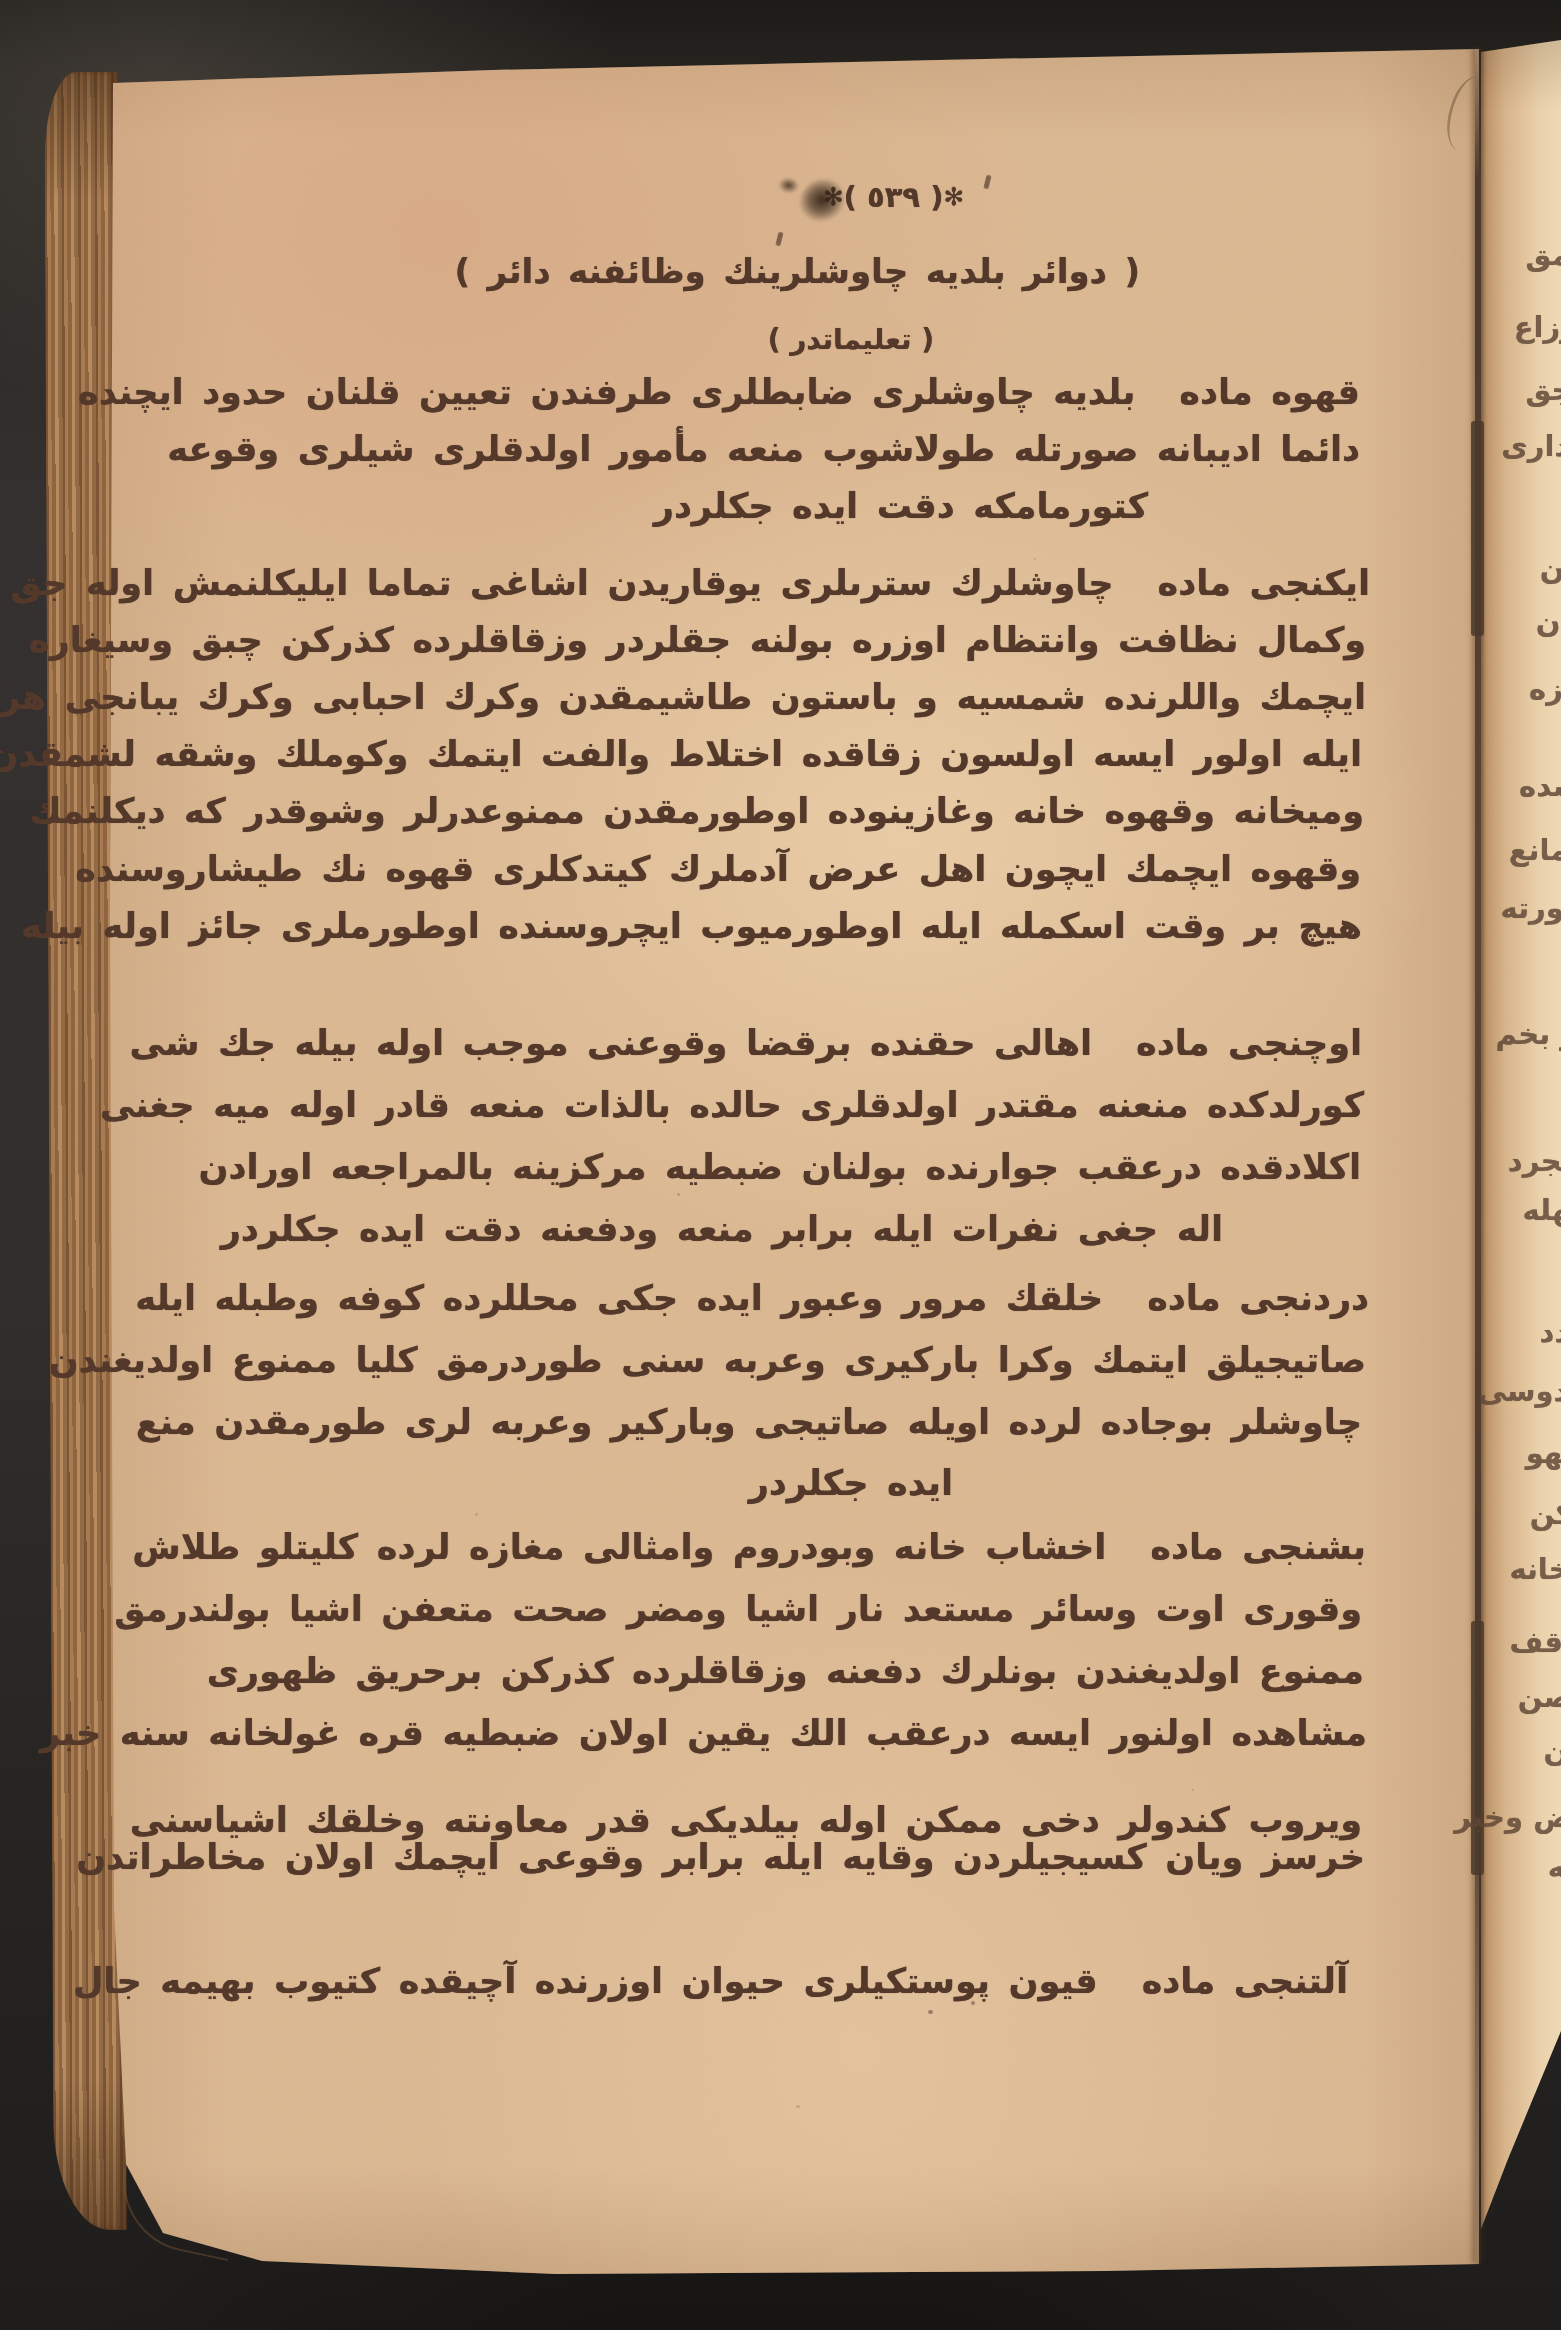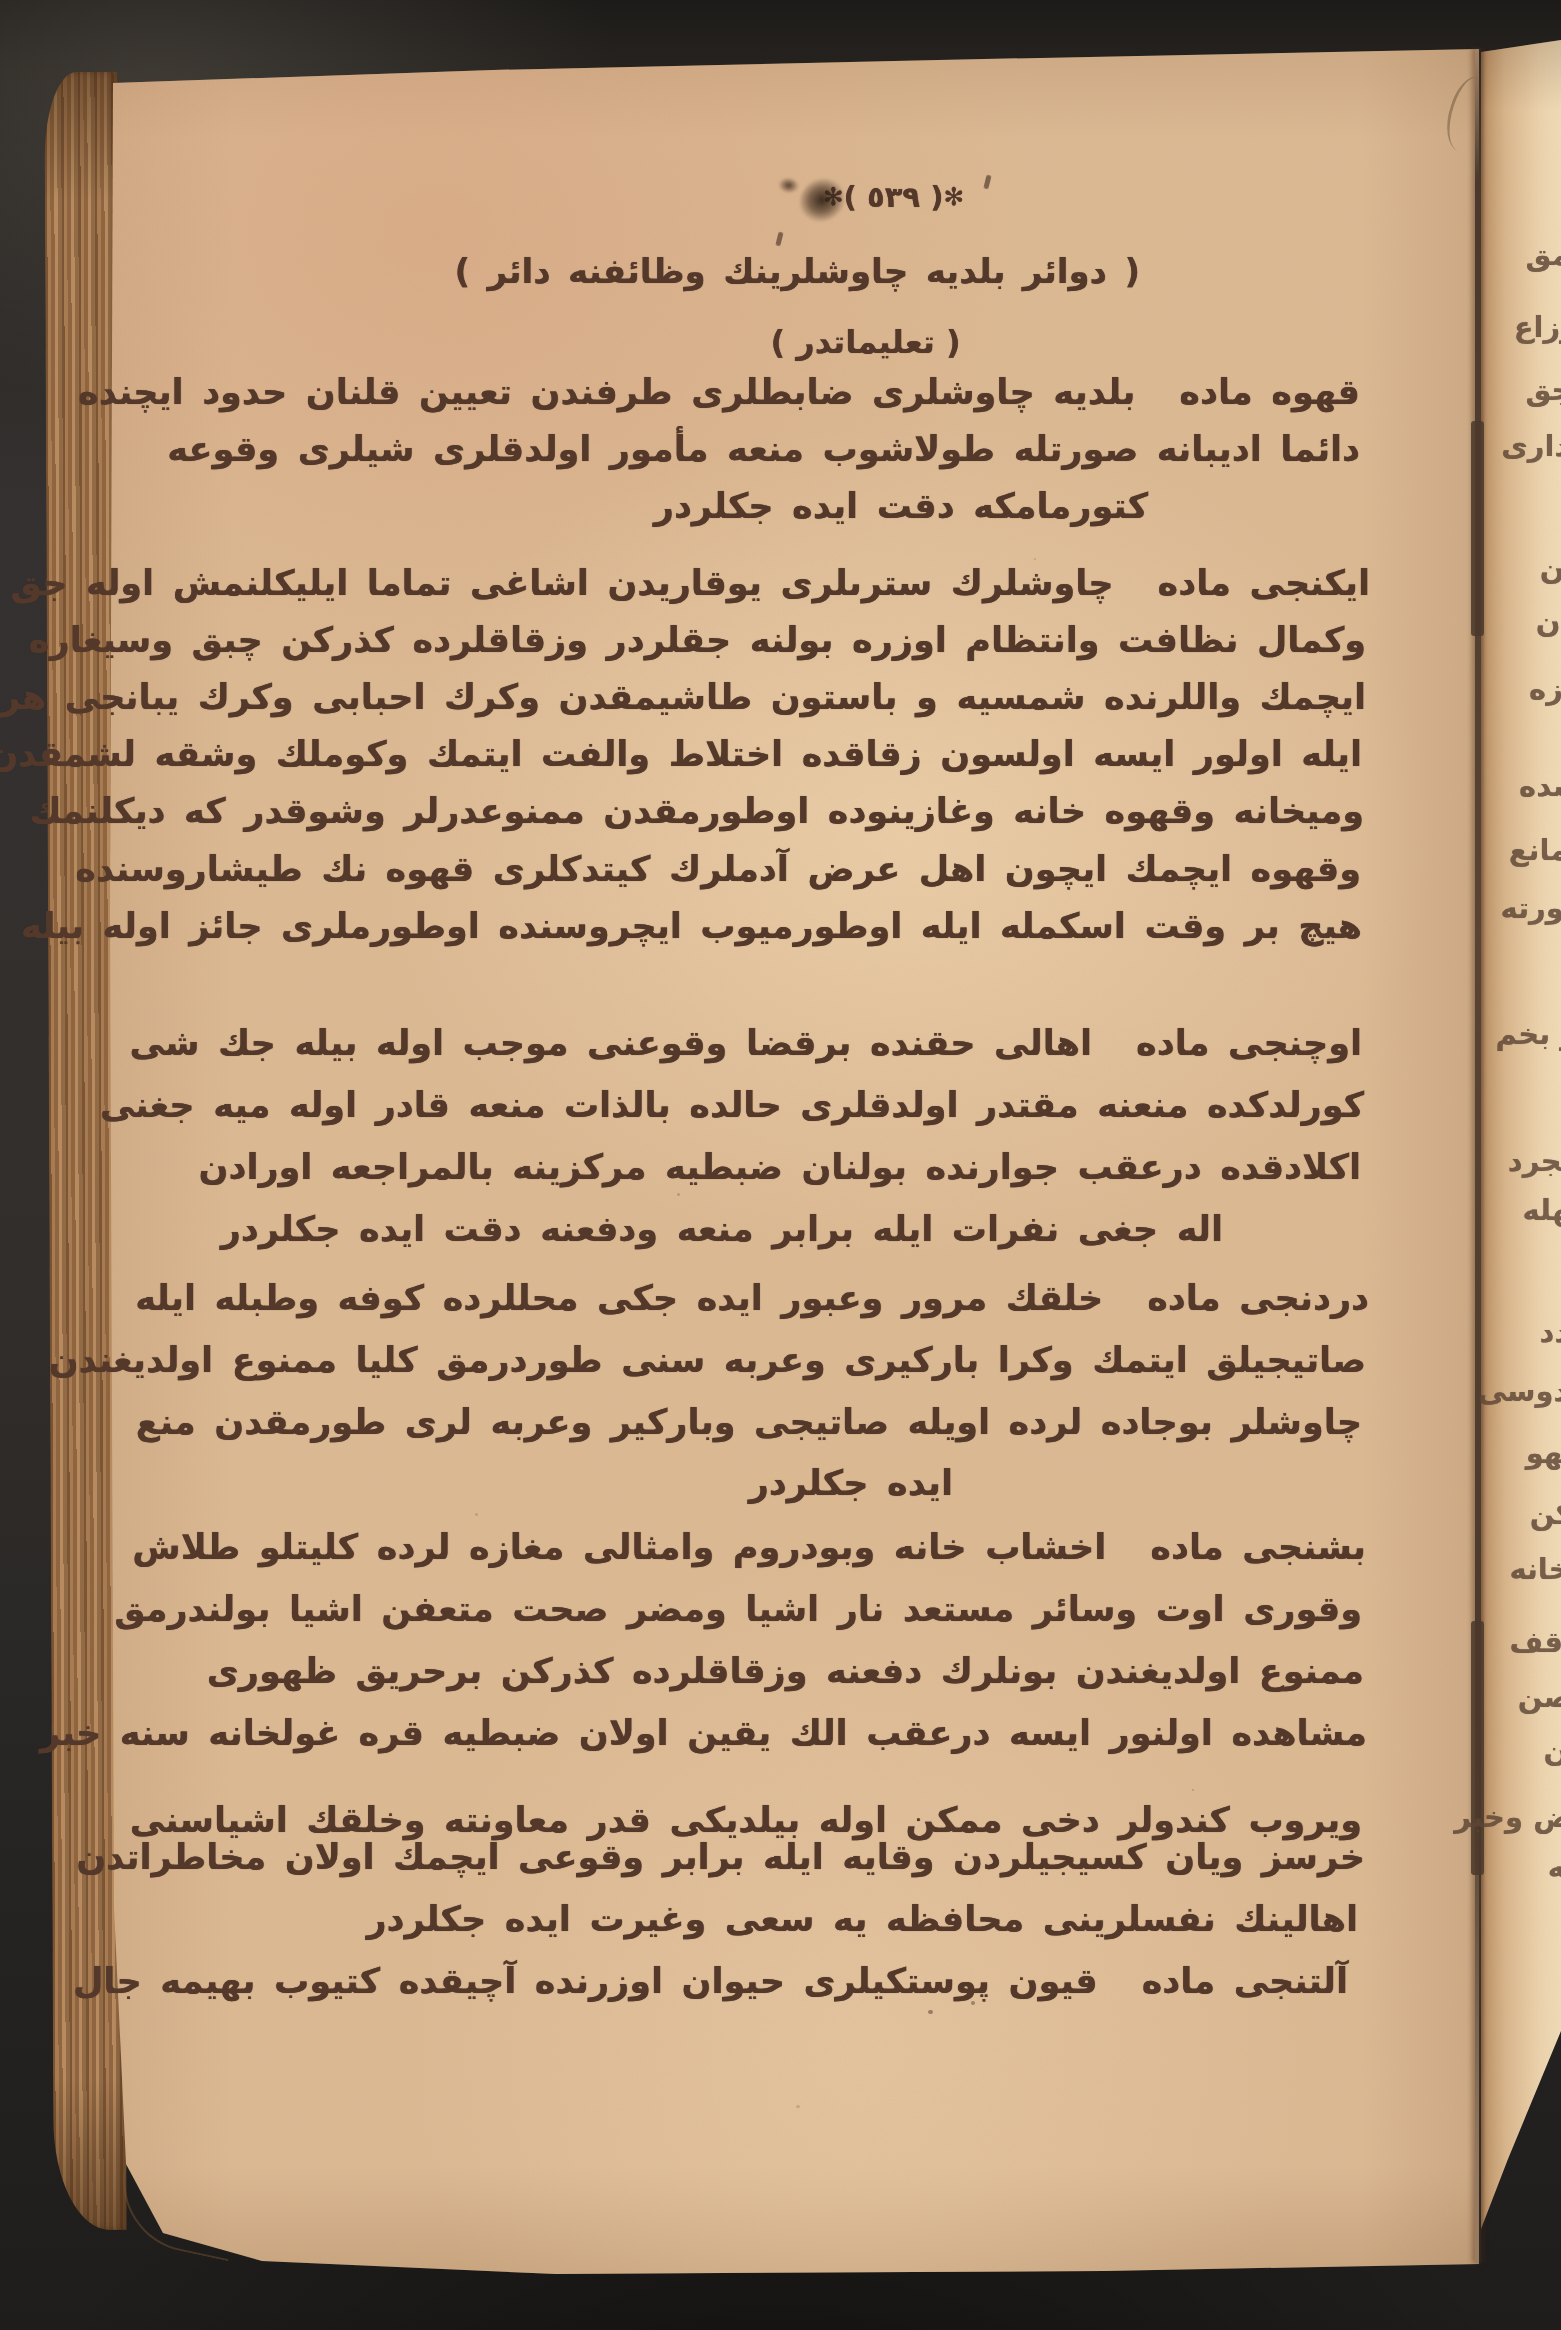--- a/index.html
+++ b/index.html
@@ -60,22 +60,22 @@
   
   .ink{color:#54392b;text-shadow:0 0 0.8px rgba(84,57,43,.8),0.4px 0.4px 0 rgba(84,57,43,.35);}
   .line{position:absolute;right:201px;direction:rtl;white-space:nowrap;
         font-size:35px;font-weight:700;word-spacing:6.4px;}
   .madde-gap{display:inline-block;width:44px;}
   .pagenum{position:absolute;left:810px;top:180px;width:167px;text-align:center;
         direction:rtl;font-size:29px;font-weight:700;white-space:nowrap;letter-spacing:1.6px;}
   .orn{font-size:24.6px;position:relative;top:-2.4px;}
   .title-line{position:absolute;left:576px;top:251px;width:564px;text-align:center;
         direction:rtl;font-size:34px;font-weight:700;white-space:nowrap;word-spacing:5.6px;}
-  .subtitle-line{position:absolute;left:770px;top:323px;width:191px;text-align:center;
-        direction:rtl;font-size:32px;font-weight:700;white-space:nowrap;}
+  .subtitle-line{position:absolute;left:743px;top:323px;width:191px;
+        direction:rtl;font-size:28px;font-weight:700;white-space:nowrap;}
 
   .frag{position:absolute;left:1498px;right:-49px;direction:rtl;white-space:nowrap;
         font-size:29px;font-weight:700;color:#5e4635;opacity:.82;overflow:visible;
         text-shadow:0 0 0.8px rgba(94,70,53,.7);}
 
   .smudge{position:absolute;left:798px;top:178px;width:48px;height:44px;
         background:radial-gradient(closest-side, rgba(52,35,23,.95), rgba(52,35,23,.55) 55%, transparent);
         border-radius:62% 38% 55% 45%;transform:rotate(-24deg);filter:blur(0.8px);}
   .smudge:after{content:"";position:absolute;left:-11px;top:-12.7px;width:20.7px;height:16px;
         background:radial-gradient(closest-side, rgba(52,35,23,.8), transparent);
@@ -126,21 +126,20 @@
   <div class="line ink" style="top:1340px;right:195px;">صاتيجيلق ايتمك وكرا باركيرى وعربه سنى طوردرمق كليا ممنوع اولديغندن</div>
   <div class="line ink" style="top:1402px;right:199px;margin-left:20px;">چاوشلر بوجاده لرده اويله صاتيجى وباركير وعربه لرى طورمقدن منع</div>
   <div class="line ink" style="top:1463px;right:608px;">ايده جكلردر</div>
 
   <div class="line ink" style="top:1527px;right:195px;"><span>بشنجى ماده</span><span class="madde-gap"></span><span>اخشاب خانه وبودروم وامثالى مغازه لرده كليتلو طلاش</span></div>
   <div class="line ink" style="top:1589px;right:199px;">وقورى اوت وسائر مستعد نار اشيا ومضر صحت متعفن اشيا بولندرمق</div>
   <div class="line ink" style="top:1651px;right:197px;">ممنوع اولديغندن بونلرك دفعنه وزقاقلرده كذركن برحريق ظهورى</div>
   <div class="line ink" style="top:1713px;right:194px;">مشاهده اولنور ايسه درعقب الك يقين اولان ضبطيه قره غولخانه سنه خبر</div>
   <div class="line ink" style="top:1775px;right:199px;margin-top:25px;">ويروب كندولر دخى ممكن اوله بيلديكى قدر معاونته وخلقك اشياسنى</div>
   <div class="line ink" style="top:1837px;right:196px;">خرسز ويان كسيجيلردن وقايه ايله برابر وقوعى ايچمك اولان مخاطراتدن</div>
-  <div class="line ink" style="top:1899px;right:203px;">اهالينك نفسلرينى محافظه يه سعى وغيرت ايده جكلردر</div>
 
   <div class="line ink" style="top:1961px;right:213px;"><span>آلتنجى ماده</span><span class="madde-gap"></span><span>قيون پوستكيلرى حيوان اوزرنده آچيقده كتيوب بهيمه جال</span></div>
 
   <div class="speck" style="left:677px;top:1193px;width:3.2px;height:3.2px;opacity:.25;"></div>
   <div class="speck" style="left:1034px;top:558px;width:2.4px;height:2.4px;opacity:.22;"></div>
   <div class="speck" style="left:475px;top:1513px;width:3.2px;height:3.2px;opacity:.2;"></div>
   <div class="speck" style="left:1192px;top:1789px;width:2.4px;height:2.4px;opacity:.25;"></div>
   <div class="speck" style="left:796px;top:2105px;width:4px;height:3.2px;opacity:.2;"></div>
   <div class="speck" style="left:928px;top:2010px;width:4.8px;height:4px;opacity:.5;"></div>
   <div class="speck" style="left:971px;top:2001px;width:4px;height:4px;opacity:.45;"></div>

